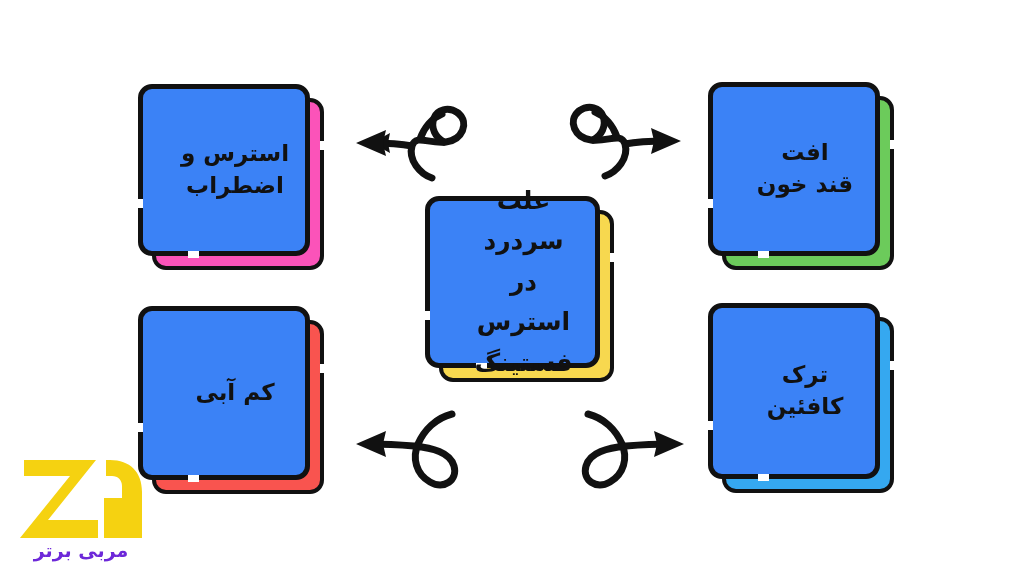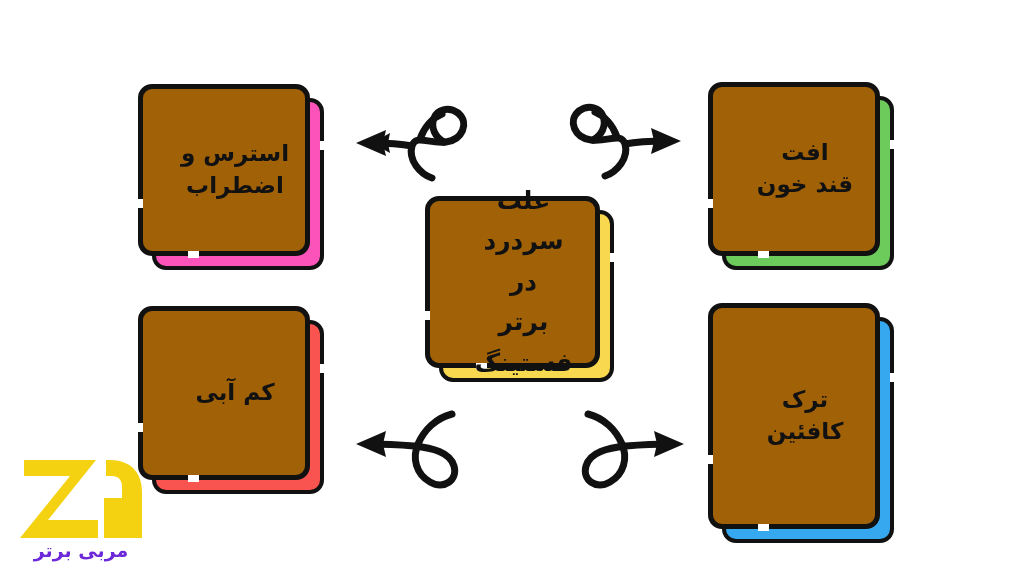--- a/index.html
+++ b/index.html
@@ -36,21 +36,21 @@
     border: 4px solid #111111;
     border-radius: 14px;
     box-sizing: border-box;
   }
   .card .face {
     position: absolute;
     left: 0;
     top: 0;
     right: 0;
     bottom: 0;
-    background: #a16207;
+    background: #3b82f6;
     border: 5px solid #111111;
     border-radius: 14px;
     box-sizing: border-box;
     display: flex;
     align-items: center;
     justify-content: center;
     z-index: 2;
     padding-left: 22px;
   }
   
@@ -97,21 +97,21 @@
     padding: 0 10px;
   }
 
   
   .card.outer .label { font-size: 23px; }
   .card.center .label { font-size: 25px; line-height: 1.62; }
 
   #card-stress   { left: 138px; top: 84px;  width: 172px; height: 172px; }
   #card-sugar    { left: 708px; top: 82px;  width: 172px; height: 174px; }
   #card-dehydr   { left: 138px; top: 306px; width: 172px; height: 174px; }
-  #card-caffeine { left: 708px; top: 303px; width: 172px; height: 226px; }
+  #card-caffeine { left: 708px; top: 303px; width: 172px; height: 176px; }
   #card-center   { left: 425px; top: 196px; width: 175px; height: 172px; }
 
   
   .arrow {
     position: absolute;
     z-index: 1;
   }
   #arrow-top-left     { left: 342px; top: 92px;  width: 130px; height: 92px; }
   #arrow-top-right    { left: 565px; top: 90px;  width: 130px; height: 92px; }
   #arrow-bottom-left  { left: 340px; top: 404px; width: 135px; height: 96px; }
@@ -210,21 +210,21 @@
     <div class="face">
       <span class="label">ترک کافئین</span>
     </div>
   </div>
 
   <div class="card center" id="card-center">
     <div class="shadow" style="background:#F7D84F"></div>
     <div class="face">
       <span class="label">علت سردرد
 در
-برتر فستینگ</span>
+استرس فستینگ</span>
     </div>
   </div>
 
   <div id="logo">
     <svg class="mark" viewBox="0 0 128 84" width="128" height="84" aria-hidden="true">
       <path d="M6 6 H78 L30 66 H80 V84 H2 L52 22 H6 Z" fill="#F5D211"></path>
       <path d="M92 6 C 112 6, 124 18, 124 38 V84 H104 V58 H92 V44 H104 V32 C104 26, 100 22, 94 22 H88 V6 Z" fill="#F5D211"></path>
       <rect x="86" y="44" width="18" height="14" fill="#F5D211"></rect>
       <rect x="86" y="58" width="18" height="26" fill="#F5D211"></rect>
     </svg>

